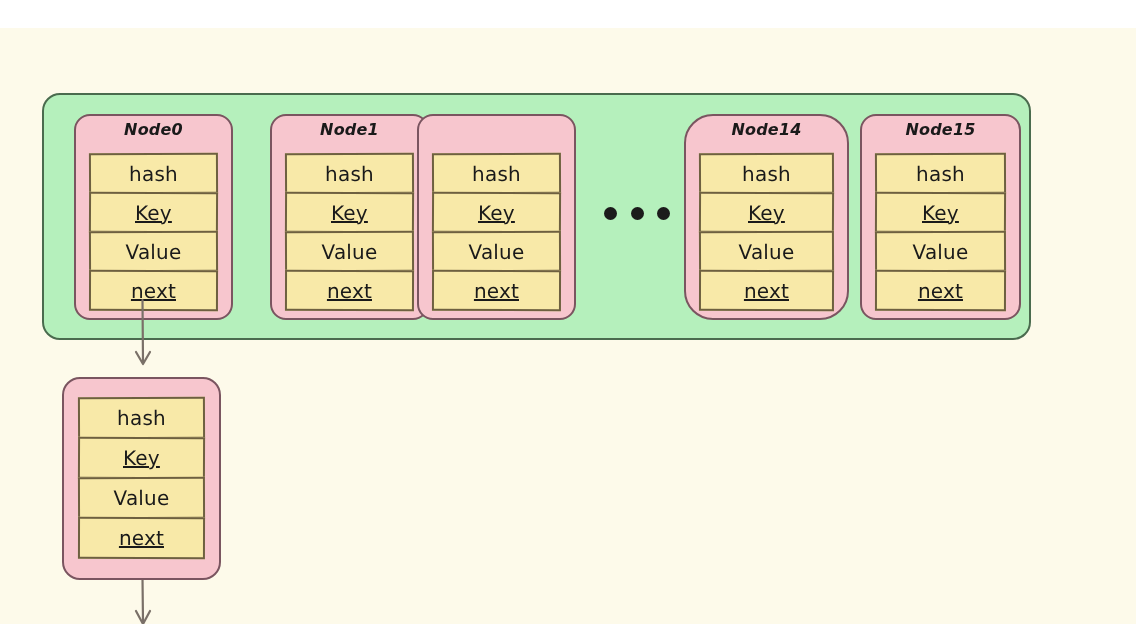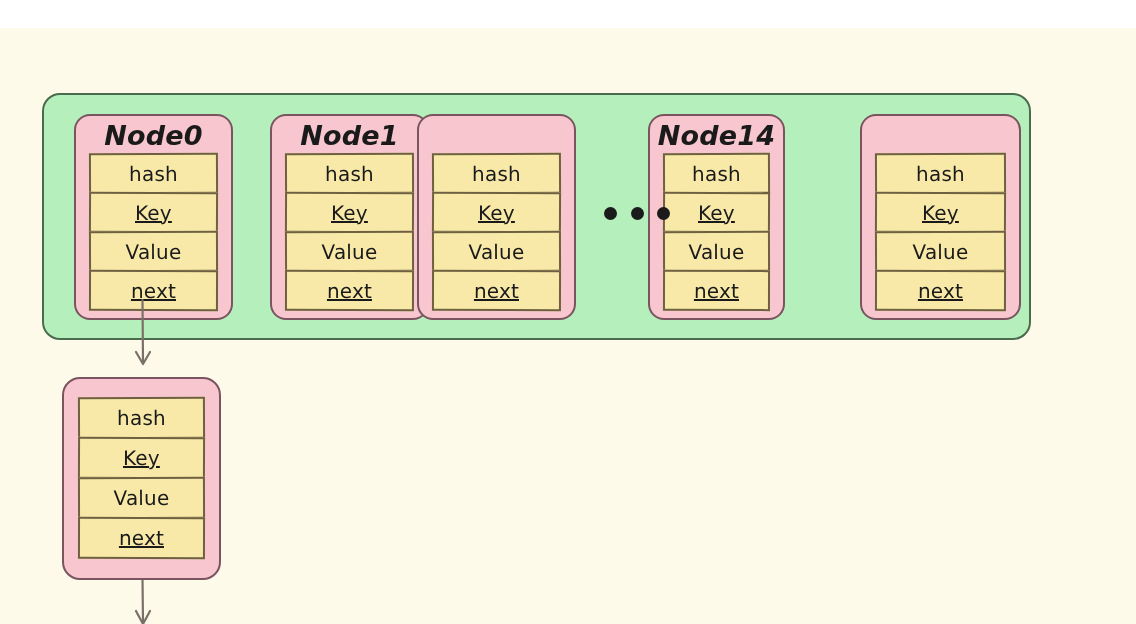--- a/index.html
+++ b/index.html
@@ -44,21 +44,21 @@
     border-radius: 16px;
     box-sizing: border-box;
   }
   .node-title {
     position: absolute;
     left: 0;
     right: 0;
     top: 4px;
     text-align: center;
     font-family: "DejaVu Sans", sans-serif;
-    font-size: 27px;
+    font-size: 16px;
     font-style: italic;
     font-weight: 700;
     color: #1a1a1a;
     letter-spacing: 0.2px;
     white-space: nowrap;
   }
   .fields {
     position: absolute;
     left: 13px;
     right: 13px;
@@ -174,31 +174,32 @@
 
     <div class="node" style="left:373px; top:19px; width:159px; height:206px;">
       <div class="fields">
         <div class="field r0">hash</div>
         <div class="field r1">Key</div>
         <div class="field r2">Value</div>
         <div class="field r3">next</div>
       </div>
     </div>
 
-    <div class="node" style="left:604px; top:19px; width:137px; height:206px;">
+    <div class="node" style="left:640px; top:19px; width:165px; height:206px;border-radius:29px;">
       <div class="node-title">Node14</div>
       <div class="fields">
         <div class="field r0">hash</div>
         <div class="field r1">Key</div>
         <div class="field r2">Value</div>
         <div class="field r3">next</div>
       </div>
     </div>
 
     <div class="node" style="left:816px; top:19px; width:161px; height:206px;">
+      <div class="node-title">Node15</div>
       <div class="fields">
         <div class="field r0">hash</div>
         <div class="field r1">Key</div>
         <div class="field r2">Value</div>
         <div class="field r3">next</div>
       </div>
     </div>
 
   </div>
 

